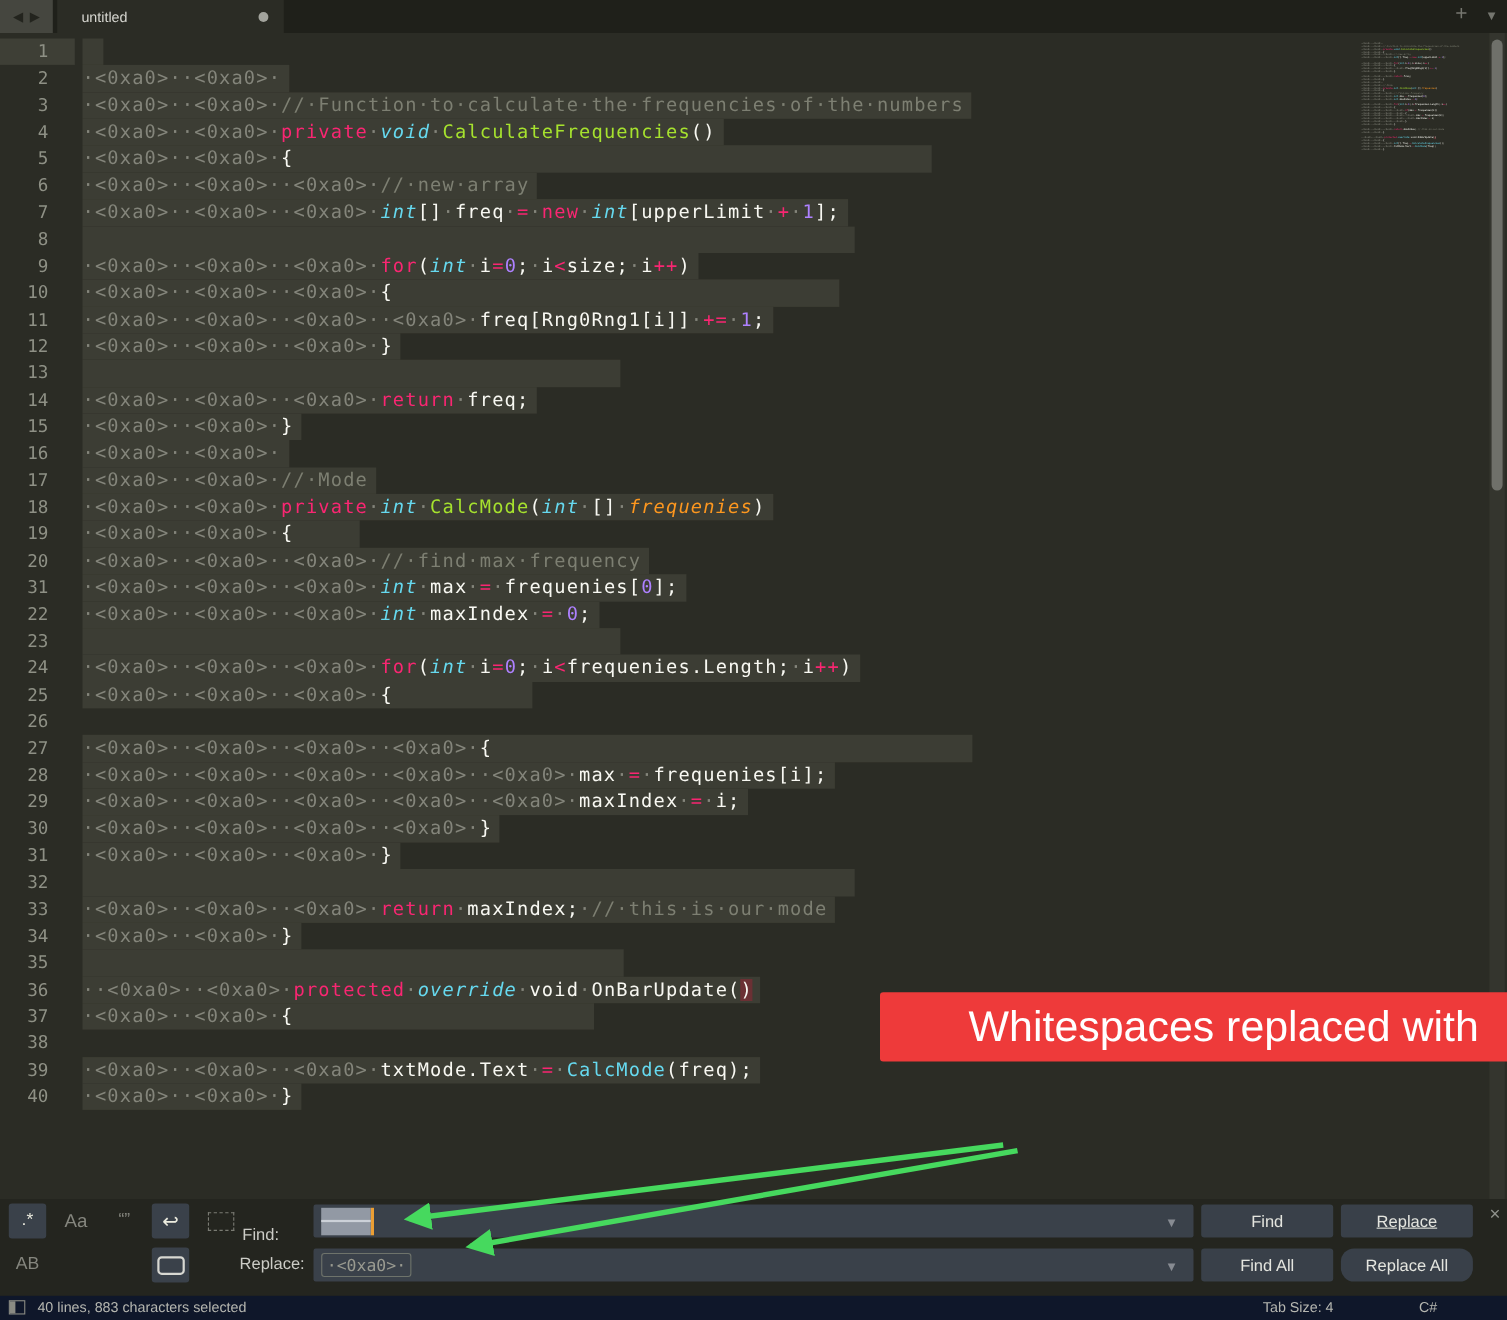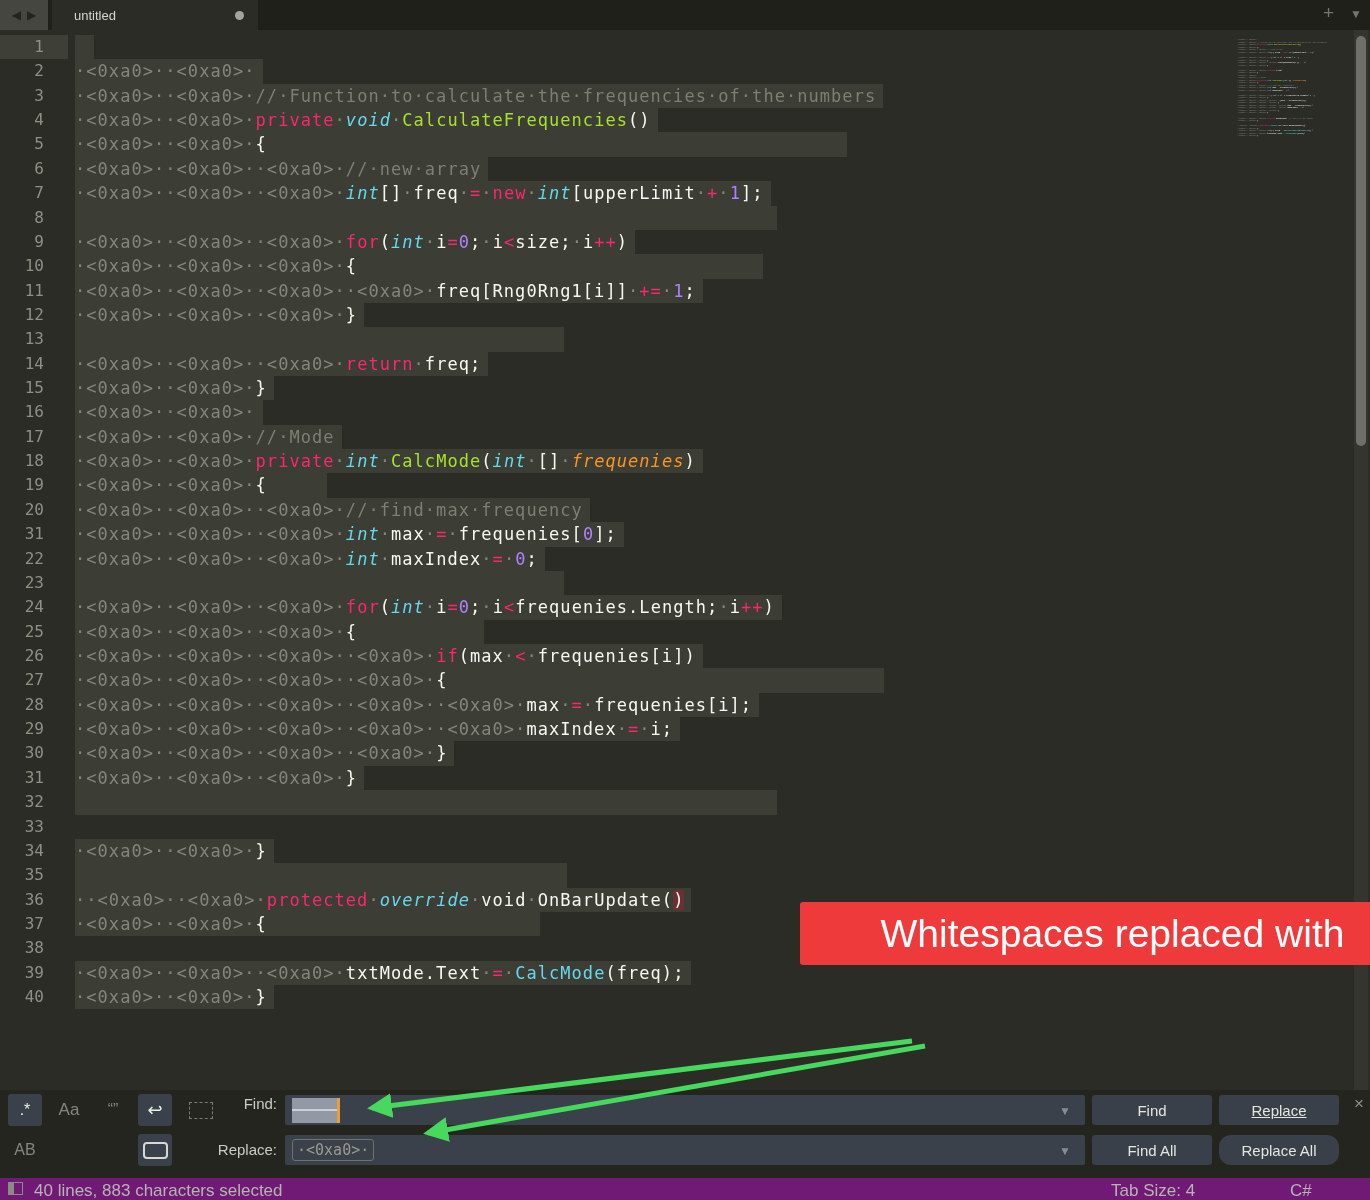--- a/index.html
+++ b/index.html
@@ -54,27 +54,27 @@
   .finput .dd{position:absolute;right:14px;color:#878b92;font-size:12px;top:9px;}
   .selblock{position:relative;margin-left:7px;width:45px;height:25px;background:#9299a4;}
   .selblock .midline{position:absolute;left:0;right:0;top:11px;height:2px;background:#ccd1d8;}
   .caret{width:3px;height:25px;background:#eb9e34;}
   .repval{margin-left:7px;font-family:"DejaVu Sans Mono",monospace;font-size:15px;color:#999a90;
           border:1px solid #6e736b;border-radius:3px;padding:1px 4px;}
   .pbtn{position:absolute;width:120px;height:30px;background:#394049;border-radius:3px;color:#e4e5df;
         font-size:15px;display:flex;align-items:center;justify-content:center;cursor:default;}
   .closex{position:absolute;right:6px;top:4px;color:#8f918b;font-size:17px;}
   
-  .status{position:absolute;left:0;top:1178px;width:1370px;height:22px;background:#701a75;
-          color:#b5b6b0;font-size:17px;}
+  .status{position:absolute;left:0;top:1178px;width:1370px;height:22px;background:#0f172a;
+          color:#b5b6b0;font-size:13px;}
   .sicon{position:absolute;left:8px;top:4px;width:15px;height:13px;border:1.5px solid #8a8b83;
          box-sizing:border-box;}
   .sicon::after{content:"";position:absolute;left:0;top:0;width:5px;height:100%;background:#8a8b83;}
   .sleft{position:absolute;left:34px;top:3px;}
-  .stab{position:absolute;left:1111px;top:3px;}
+  .stab{position:absolute;left:1148px;top:3px;}
   .ssyn{position:absolute;left:1290px;top:3px;}
 </style>
 </head>
 <body>
 
 <div id="app">
 
   <div class="tabbar">
     <div class="navbox">
       <span>◀</span>
@@ -107,28 +107,28 @@
       <div class="line"><span class="ln">16</span><span class="band"><span class="ws">·&lt;0xa0&gt;··&lt;0xa0&gt;·</span></span></div>
       <div class="line"><span class="ln">17</span><span class="band"><span class="ws">·&lt;0xa0&gt;··&lt;0xa0&gt;·</span><span class="cm">//·Mode</span></span></div>
       <div class="line"><span class="ln">18</span><span class="band"><span class="ws">·&lt;0xa0&gt;··&lt;0xa0&gt;·</span><span class="kw">private</span><span class="ws">·</span><span class="ty">int</span><span class="ws">·</span><span class="fn">CalcMode</span><span class="tx">(</span><span class="ty">int</span><span class="ws">·</span><span class="tx">[]</span><span class="ws">·</span><span class="pr">frequenies</span><span class="tx">)</span></span></div>
       <div class="line"><span class="ln">19</span><span class="band" style="min-width: 245px;"><span class="ws">·&lt;0xa0&gt;··&lt;0xa0&gt;·</span><span class="tx">{</span></span></div>
       <div class="line"><span class="ln">20</span><span class="band"><span class="ws">·&lt;0xa0&gt;··&lt;0xa0&gt;··&lt;0xa0&gt;·</span><span class="cm">//·find·max·frequency</span></span></div>
       <div class="line"><span class="ln">31</span><span class="band"><span class="ws">·&lt;0xa0&gt;··&lt;0xa0&gt;··&lt;0xa0&gt;·</span><span class="ty">int</span><span class="ws">·</span><span class="tx">max</span><span class="ws">·</span><span class="kw">=</span><span class="ws">·</span><span class="tx">frequenies[</span><span class="nu">0</span><span class="tx">];</span></span></div>
       <div class="line"><span class="ln">22</span><span class="band"><span class="ws">·&lt;0xa0&gt;··&lt;0xa0&gt;··&lt;0xa0&gt;·</span><span class="ty">int</span><span class="ws">·</span><span class="tx">maxIndex</span><span class="ws">·</span><span class="kw">=</span><span class="ws">·</span><span class="nu">0</span><span class="tx">;</span></span></div>
       <div class="line"><span class="ln">23</span><span class="band" style="min-width: 482px;"></span></div>
       <div class="line"><span class="ln">24</span><span class="band"><span class="ws">·&lt;0xa0&gt;··&lt;0xa0&gt;··&lt;0xa0&gt;·</span><span class="kw">for</span><span class="tx">(</span><span class="ty">int</span><span class="ws">·</span><span class="tx">i</span><span class="kw">=</span><span class="nu">0</span><span class="tx">;</span><span class="ws">·</span><span class="tx">i</span><span class="kw">&lt;</span><span class="tx">frequenies.Length;</span><span class="ws">·</span><span class="tx">i</span><span class="kw">++</span><span class="tx">)</span></span></div>
       <div class="line"><span class="ln">25</span><span class="band" style="min-width: 402px;"><span class="ws">·&lt;0xa0&gt;··&lt;0xa0&gt;··&lt;0xa0&gt;·</span><span class="tx">{</span></span></div>
-      <div class="line"><span class="ln">26</span><span class="band"><span class="ws">·&lt;0xa0&gt;··&lt;0xa0&gt;··&lt;0xa0&gt;··&lt;0xa0&gt;·</span><span class="kw">if</span><span class="tx">(max</span><span class="ws">·</span><span class="kw">&lt;</span><span class="ws">·</span><span class="tx">frequenies[i])</span></span></div>
+      <div class="line"><span class="ln">26</span></div>
       <div class="line"><span class="ln">27</span><span class="band" style="min-width: 802px;"><span class="ws">·&lt;0xa0&gt;··&lt;0xa0&gt;··&lt;0xa0&gt;··&lt;0xa0&gt;·</span><span class="tx">{</span></span></div>
       <div class="line"><span class="ln">28</span><span class="band"><span class="ws">·&lt;0xa0&gt;··&lt;0xa0&gt;··&lt;0xa0&gt;··&lt;0xa0&gt;··&lt;0xa0&gt;·</span><span class="tx">max</span><span class="ws">·</span><span class="kw">=</span><span class="ws">·</span><span class="tx">frequenies[i];</span></span></div>
       <div class="line"><span class="ln">29</span><span class="band"><span class="ws">·&lt;0xa0&gt;··&lt;0xa0&gt;··&lt;0xa0&gt;··&lt;0xa0&gt;··&lt;0xa0&gt;·</span><span class="tx">maxIndex</span><span class="ws">·</span><span class="kw">=</span><span class="ws">·</span><span class="tx">i;</span></span></div>
       <div class="line"><span class="ln">30</span><span class="band"><span class="ws">·&lt;0xa0&gt;··&lt;0xa0&gt;··&lt;0xa0&gt;··&lt;0xa0&gt;·</span><span class="tx">}</span></span></div>
       <div class="line"><span class="ln">31</span><span class="band"><span class="ws">·&lt;0xa0&gt;··&lt;0xa0&gt;··&lt;0xa0&gt;·</span><span class="tx">}</span></span></div>
       <div class="line"><span class="ln">32</span><span class="band" style="min-width: 695px;"></span></div>
-      <div class="line"><span class="ln">33</span></div>
+      <div class="line"><span class="ln">33</span><span class="band"><span class="ws">·&lt;0xa0&gt;··&lt;0xa0&gt;··&lt;0xa0&gt;·</span><span class="kw">return</span><span class="ws">·</span><span class="tx">maxIndex;</span><span class="ws">·</span><span class="cm">//·this·is·our·mode</span></span></div>
       <div class="line"><span class="ln">34</span><span class="band"><span class="ws">·&lt;0xa0&gt;··&lt;0xa0&gt;·</span><span class="tx">}</span></span></div>
       <div class="line"><span class="ln">35</span><span class="band" style="min-width: 485px;"></span></div>
       <div class="line"><span class="ln">36</span><span class="band"><span class="ws">··&lt;0xa0&gt;··&lt;0xa0&gt;·</span><span class="kw">protected</span><span class="ws">·</span><span class="ty">override</span><span class="ws">·</span><span class="tx">void</span><span class="ws">·</span><span class="tx">OnBarUpdate(</span><span class="bk">)</span></span></div>
       <div class="line"><span class="ln">37</span><span class="band" style="min-width: 458px;"><span class="ws">·&lt;0xa0&gt;··&lt;0xa0&gt;·</span><span class="tx">{</span></span></div>
       <div class="line"><span class="ln">38</span></div>
       <div class="line"><span class="ln">39</span><span class="band"><span class="ws">·&lt;0xa0&gt;··&lt;0xa0&gt;··&lt;0xa0&gt;·</span><span class="tx">txtMode.Text</span><span class="ws">·</span><span class="kw">=</span><span class="ws">·</span><span class="ca">CalcMode</span><span class="tx">(freq);</span></span></div>
       <div class="line"><span class="ln">40</span><span class="band"><span class="ws">·&lt;0xa0&gt;··&lt;0xa0&gt;·</span><span class="tx">}</span></span></div>
     </div>
 
   <div class="minimap">
@@ -190,21 +190,21 @@
     <div class="tgl" style="left:96px;top:4px;">“”</div>
     <div class="tgl on" style="left:138px;top:4px;font-size:18px;">↩</div>
     <div class="tgl" style="left:184px;top:4px;">
       <span class="dashedbox"></span>
     </div>
     <div class="tgl" style="left:8px;top:44px;font-size:16px;text-align:center;">AB</div>
     <div class="tgl on" style="left:138px;top:44px;">
       <span class="roundrect"></span>
     </div>
 
-    <div class="flabel" style="left:197px;top:5px;">Find:</div>
+    <div class="flabel" style="left:197px;top:24px;text-align:center;">Find:</div>
     <div class="finput" style="top:5px;">
       <span class="selblock">
         <span class="midline"></span>
       </span>
       <span class="caret"></span>
       <span class="dd">▼</span>
     </div>
     <div class="pbtn" style="left:1092px;top:5px;">Find</div>
     <div class="pbtn" style="left:1219px;top:5px;text-decoration:underline;">Replace</div>
     <div class="closex">×</div>

